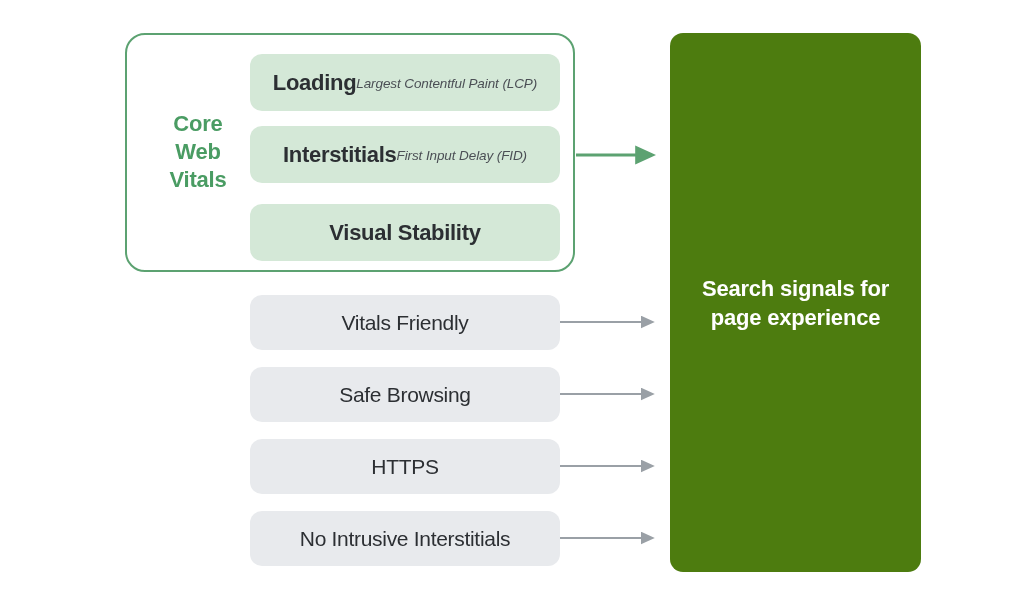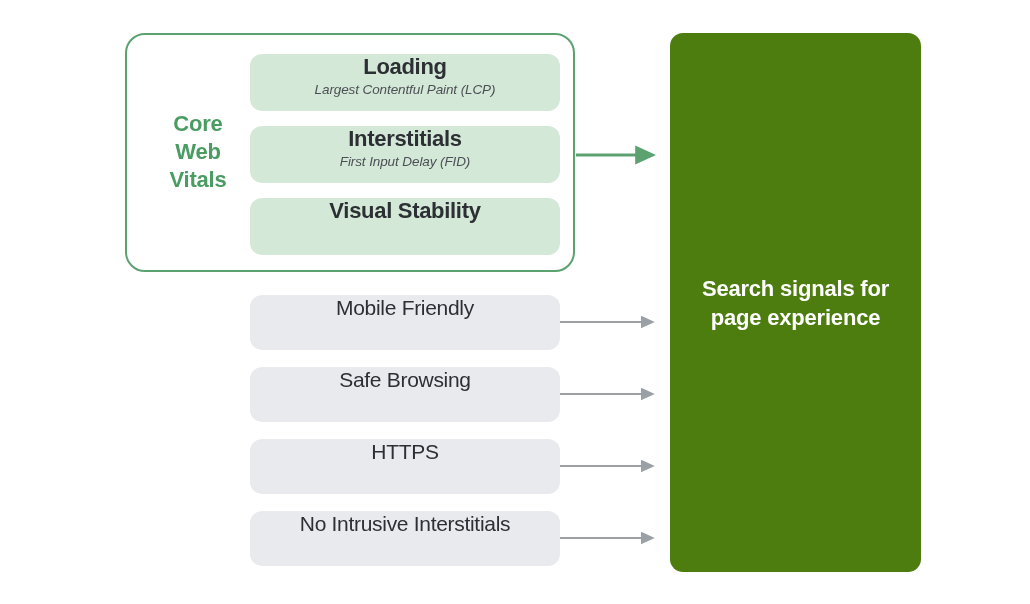--- a/index.html
+++ b/index.html
@@ -47,22 +47,22 @@
   .cwv-label span { display: block; }
 
   
   .pill {
     position: absolute;
     left: 250px;
     width: 310px;
     box-sizing: border-box;
     border-radius: 12px;
     display: flex;
-    flex-direction: column;
     align-items: center;
+    justify-content: center;
   }
   .pill-green {
     height: 57px;
     background: #d4e8d7;
   }
   .pill-green .pill-title {
     color: #2c2f33;
     font-size: 22px;
     font-weight: bold;
     line-height: 26px;
@@ -72,21 +72,21 @@
     color: #4b4f55;
     font-size: 13.5px;
     font-weight: normal;
     line-height: 17px;
     margin-top: 1px;
     letter-spacing: -0.1px;
     font-style: italic;
   }
   #pill-loading       { top: 54px; }
   #pill-interactivity { top: 126px; }
-  #pill-visual        { top: 198px; gap: 43px; }
+  #pill-visual        { top: 204px; gap: 43px; }
 
   
   .pill-gray {
     height: 55px;
     background: #e8eaed;
   }
   .pill-gray .pill-title {
     color: #2c2f33;
     font-size: 21px;
     font-weight: normal;
@@ -168,21 +168,21 @@
   <div class="pill pill-green" id="pill-interactivity">
     <div class="pill-title">Interstitials</div>
     <div class="pill-sub">First Input Delay (FID)</div>
   </div>
 
   <div class="pill pill-green" id="pill-visual">
     <div class="pill-title">Visual Stability</div>
   </div>
 
   <div class="pill pill-gray" id="pill-mobile">
-    <div class="pill-title">Mobile Friendly</div>
+    <div class="pill-title">Vitals Friendly</div>
   </div>
 
   <div class="pill pill-gray" id="pill-safe">
     <div class="pill-title">Safe Browsing</div>
   </div>
 
   <div class="pill pill-gray" id="pill-https">
     <div class="pill-title">HTTPS</div>
   </div>
 

